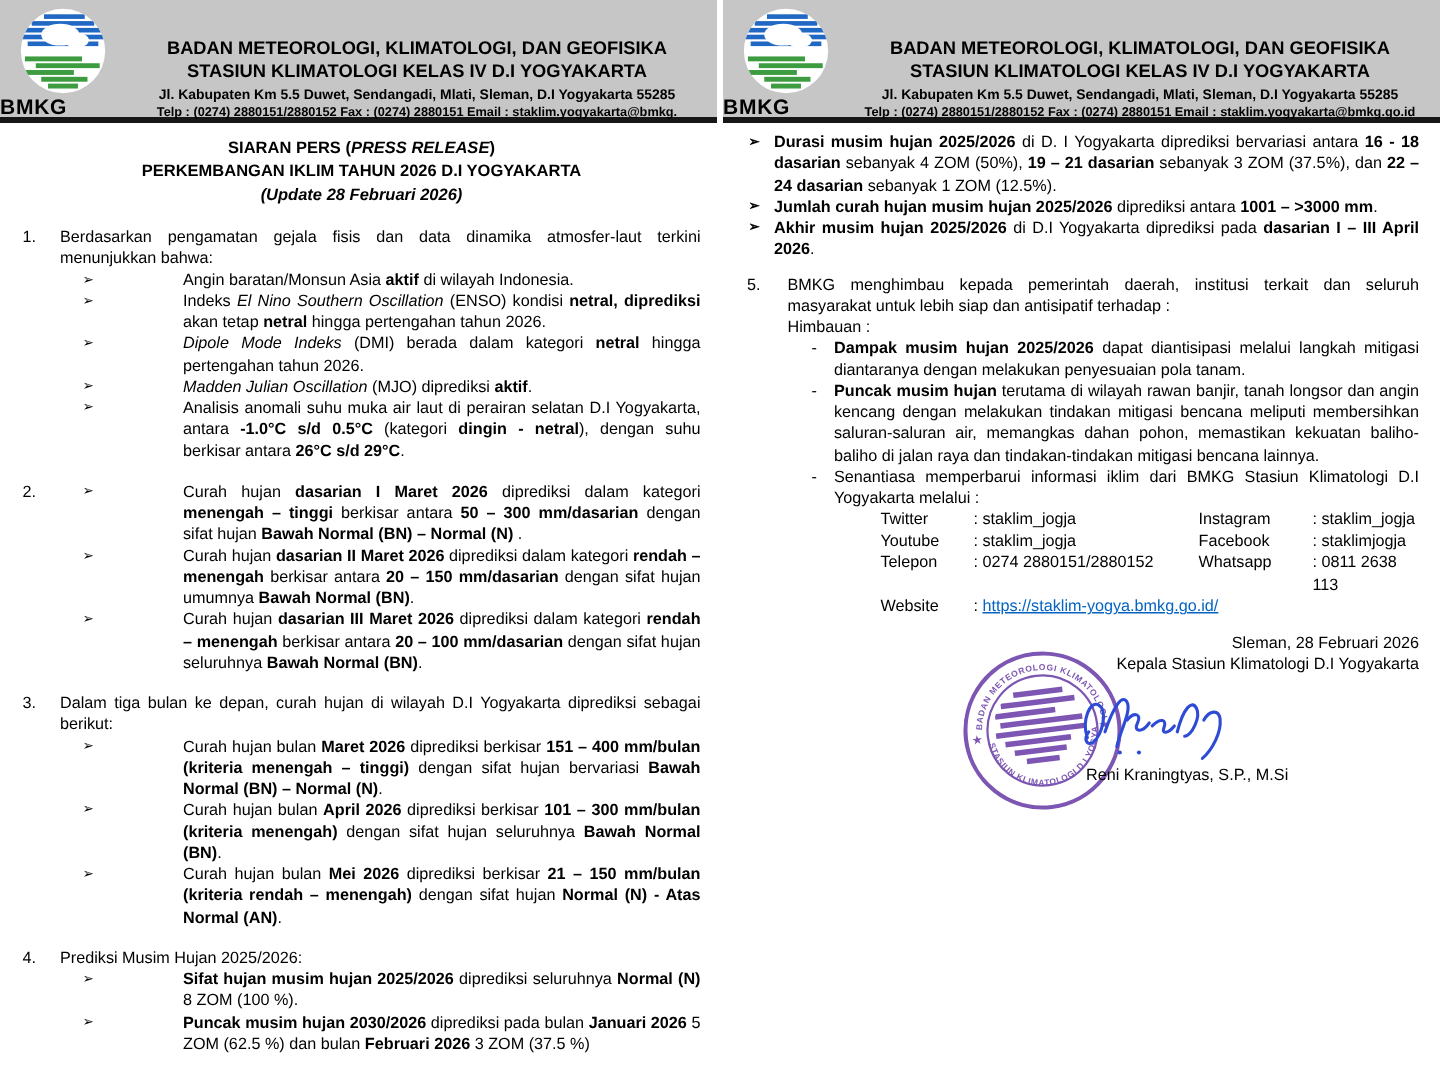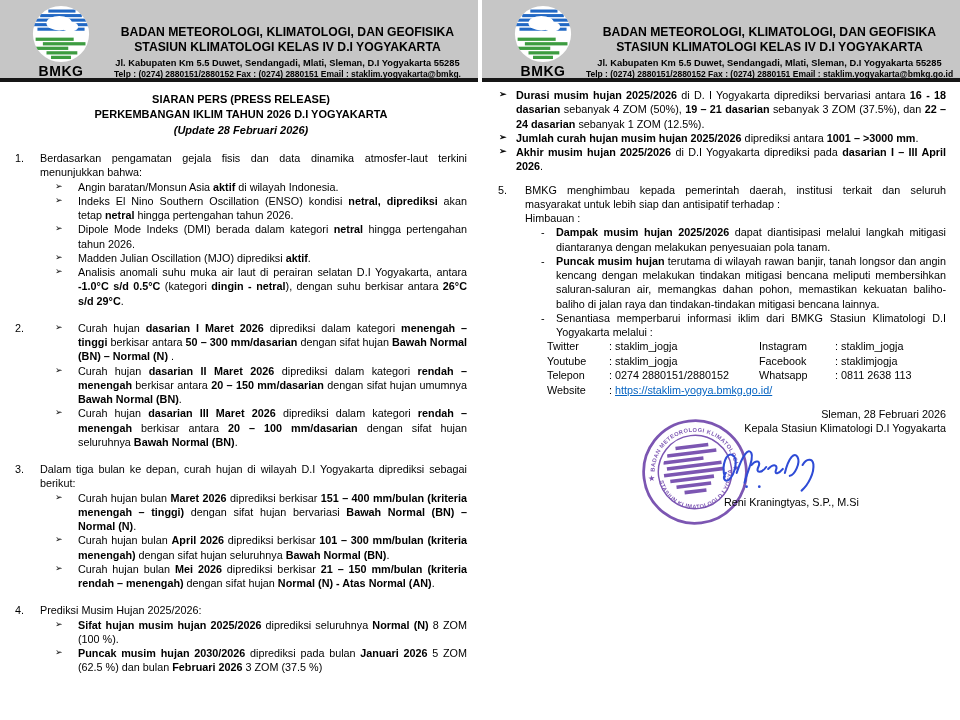--- a/index.html
+++ b/index.html
@@ -1,25 +1,25 @@
 <!DOCTYPE html>
 <html><head>
 <meta charset="utf-8">
 <style>
   html,body{margin:0;padding:0;background:#ffffff;}
   body{width:960px;height:720px;font-family:"Liberation Sans", sans-serif;color:#000;position:relative;overflow:hidden;}
   .b{font-weight:bold;}
-  .i{}
+  .i{font-style:italic;}
 
   
   .hdr{position:absolute;top:0;height:78px;background:#c6c6c6;border-bottom:4px solid #161616;}
   .hdr-left{left:0;width:478px;}
   .hdr-right{left:482px;width:478px;}
   .hdr-inner{display:flex;height:100%;}
-  .logo-box{width:84px;flex:none;text-align:center;padding-top:5px;margin-left:19px;}
+  .logo-box{width:84px;flex:none;text-align:left;padding-top:5px;}
   .logo-box svg{width:58px;height:58px;display:block;margin:0 auto;}
   .bmkg-label{font-weight:bold;font-size:14px;letter-spacing:.5px;line-height:1;margin-top:1px;}
   .hdr-text{flex:1;text-align:center;font-weight:bold;padding-top:25px;padding-right:6px;}
   .hl1,.hl2{font-size:12.2px;line-height:1.22;}
   .hl3{font-size:9.3px;margin-top:2px;line-height:1.3;white-space:nowrap;}
   .hl4{font-size:8.5px;line-height:1.3;white-space:nowrap;}
 
   
   .col{position:absolute;font-size:10.8px;line-height:1.32;}
   .col-left{left:15px;top:92px;width:452px;}
@@ -28,37 +28,37 @@
   .doc-title{text-align:center;font-weight:bold;font-size:11px;line-height:1.4;margin:0 0 13px 0;}
   .doc-title .t3{font-style:italic;}
 
   .ni{display:flex;margin-bottom:13px;}
   .ni .num{width:25px;flex:none;}
   .ni .nbody{flex:1;min-width:0;}
   .lead{text-align:justify;}
 
   .li{display:flex;margin-left:15px;}
   .li .mk{width:23px;flex:none;font-size:9px;padding-top:1px;}
-  .li .txt{flex:1;min-width:0;text-align:justify;}
+  .li .txt{flex:1;min-width:0;text-align:justify;margin-left:44px;}
 
   
   .rli{display:flex;}
   .rli .mk{width:17px;flex:none;margin-left:5px;font-size:9px;padding-top:1px;font-weight:bold;}
   .rli .txt{flex:1;min-width:0;text-align:justify;}
   .rgroup{margin-bottom:9px;}
 
   .ni5{display:flex;margin-left:4px;}
   .ni5 .num{width:27px;flex:none;}
   .ni5 .nbody{flex:1;min-width:0;}
 
   .dli{display:flex;margin-left:16px;}
   .dli .mk{width:15px;flex:none;}
   .dli .txt{flex:1;min-width:0;text-align:justify;}
 
-  .contacts{margin-left:22px;display:grid;grid-template-columns:62px 150px 76px 1fr;row-gap:0;}
+  .contacts{margin-left:62px;display:grid;grid-template-columns:62px 150px 76px 1fr;row-gap:0;}
   .contacts div{line-height:1.34;}
   .link{color:#0563c1;text-decoration:underline;cursor:pointer;}
 
   
   .sig{position:relative;margin-top:10px;height:130px;text-align:right;}
   .sig-date{margin-left:234px;}
   .sig-role{margin-left:222px;}
   .stamp{position:absolute;left:146px;top:10px;width:110px;height:110px;transform:rotate(-7deg);opacity:.88;}
   .hand{position:absolute;left:224px;top:34px;width:118px;height:52px;}
   .sig-name{position:absolute;left:230px;top:88px;}

